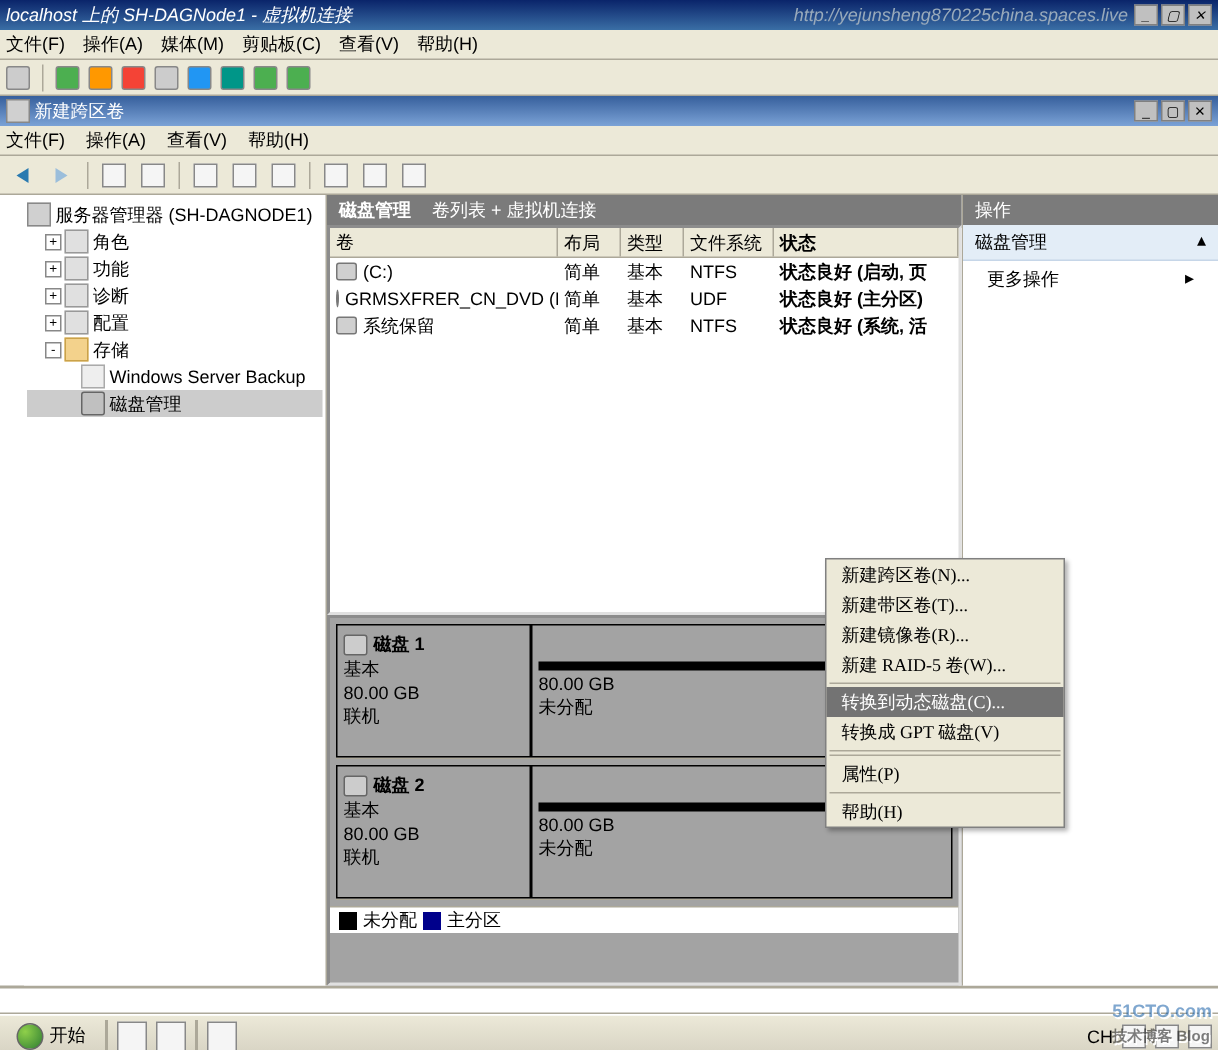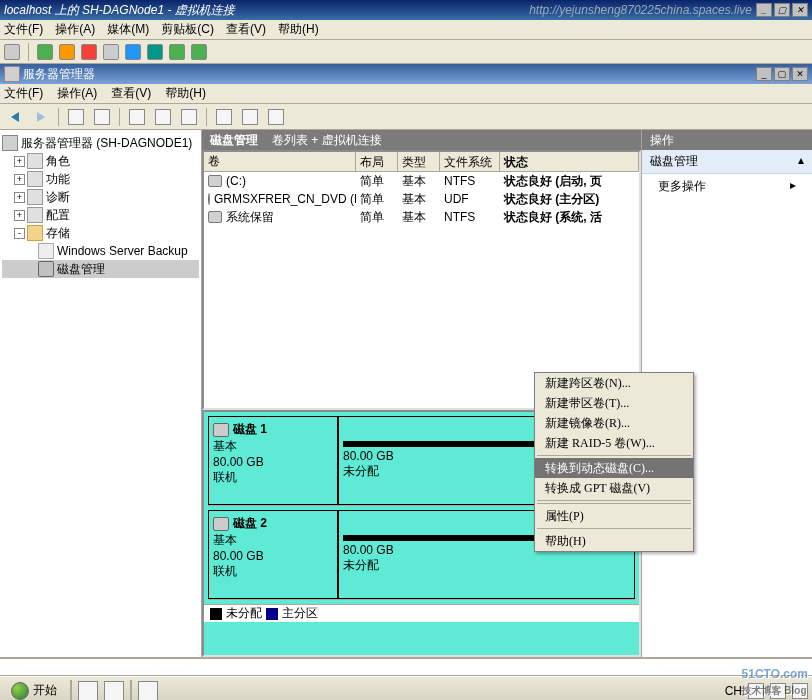--- a/index.html
+++ b/index.html
@@ -27,21 +27,21 @@
 .sm-menubar { height: 20px; background: #ece9d8; border-bottom: 1px solid #aca899; display: flex; align-items: center; padding: 0 4px; gap: 14px; }
 
 .sm-toolbar { height: 26px; background: #ece9d8; border-bottom: 1px solid #aca899; display: flex; align-items: center; padding: 0 4px; gap: 4px; }
 .sm-toolbar .btn { width: 22px; height: 20px; display:flex; align-items:center; justify-content:center; }
 .arrow-l, .arrow-r { width:0;height:0;border-top:5px solid transparent;border-bottom:5px solid transparent; }
 .arrow-l { border-right:8px solid #2a7ab0; }
 .arrow-r { border-left:8px solid #9bbedb; }
 .tinyicon { width:16px; height:16px; border:1px solid #888; background:#f5f5f5; }
 
 
-.panes { display: flex; height: 528px; background: #fff; border-bottom: 1px solid #aca899; }
+.panes { display: flex; height: 528px; background: #fff; border-bottom: 1px solid #aca899; padding-left: 16px; }
 .tree { width: 202px; border-right: 1px solid #aca899; background: #fff; padding: 4px 2px; overflow: hidden; }
 .tree-row { display: flex; align-items: center; height: 18px; white-space: nowrap; }
 .tree-row.sel { background: #ccc; }
 .exp { width: 11px; height: 11px; border: 1px solid #888; margin-right: 2px; font-size: 9px; line-height: 9px; text-align: center; background:#fff; }
 .ticon { width: 16px; height: 16px; margin-right: 3px; display:inline-block; }
 .ti-folder { background: #f3d28c; border:1px solid #caa24a; }
 .ti-server { background: #d0d0d0; border:1px solid #888; }
 .ti-disk { background: #c0c0c0; border:1px solid #666; border-radius:2px; }
 .ti-backup { background: #eee; border:1px solid #aaa; }
 .ti-role { background:#e0e0e0; border:1px solid #999; }
@@ -53,21 +53,21 @@
 .cols { display: flex; height: 20px; background: #ece9d8; border-bottom: 1px solid #aca899; }
 .cols div { border-right: 1px solid #aca899; padding: 2px 4px; }
 .vrow { display: flex; height: 18px; align-items: center; }
 .vrow div { padding: 0 4px; white-space: nowrap; overflow: hidden; }
 .c-vol { width: 152px; display:flex; align-items:center; }
 .c-layout { width: 42px; } .c-type { width: 42px; } .c-fs { width: 60px; } .c-status { flex:1;font-weight:bold; }
 .vicon { width:14px; height:12px; background:#d0d0d0; border:1px solid #777; border-radius:2px; margin-right:4px; display:inline-block; }
 .vicon.cd { background: radial-gradient(circle,#eee 30%,#aaa 32%,#eee 60%); border-radius:50%; }
 
 
-.disk-area { flex:1; border:2px inset #e0e0e0; overflow:hidden; background:#5eead4; }
+.disk-area { flex:1; border:2px inset #e0e0e0; overflow:hidden; background:#a3a3a3; }
 .disk-panel { display:flex; border-bottom:1px solid #aca899; height:90px; margin:4px; }
 .disk-left { width:130px; border:1px solid #000; padding:4px; }
 .disk-left .hdr { display:flex; align-items:center; gap:4px; }
 .disk-left .hicon { width:16px;height:14px;background:#ccc;border:1px solid #666;border-radius:2px; }
 .disk-right { flex:1; display:flex; }
 .part { border:1px solid #000; padding:4px; display:flex; flex-direction:column; justify-content:center; }
 .part .bar { height:6px; margin-bottom:2px; } .bar.black { background:#000; }
 
 .legend { height:18px; background:#fff; border-top:1px solid #aca899; display:flex; align-items:center; gap:4px; padding:0 6px; }
 .lg-sw { width:12px;height:12px;display:inline-block; }
@@ -125,21 +125,21 @@
   <div class="tbicon red"></div>
   <div class="tbicon grey"></div>
   <div class="tbicon blue"></div>
   <div class="tbicon teal"></div>
   <div class="tbicon green"></div>
   <div class="tbicon green"></div>
 </div>
 
 <div class="inner-title">
   <span class="ticon ti-server"></span>
-  <span class="t">服务器管理器</span>
+  <span class="t">新建跨区卷</span>
   <div class="winbtns">
     <div class="winbtn">_</div>
     <div class="winbtn">▢</div>
     <div class="winbtn">✕</div>
   </div>
 </div>
 
 <div class="sm-menubar">
   <span>文件(F)</span>
   <span>操作(A)</span>

